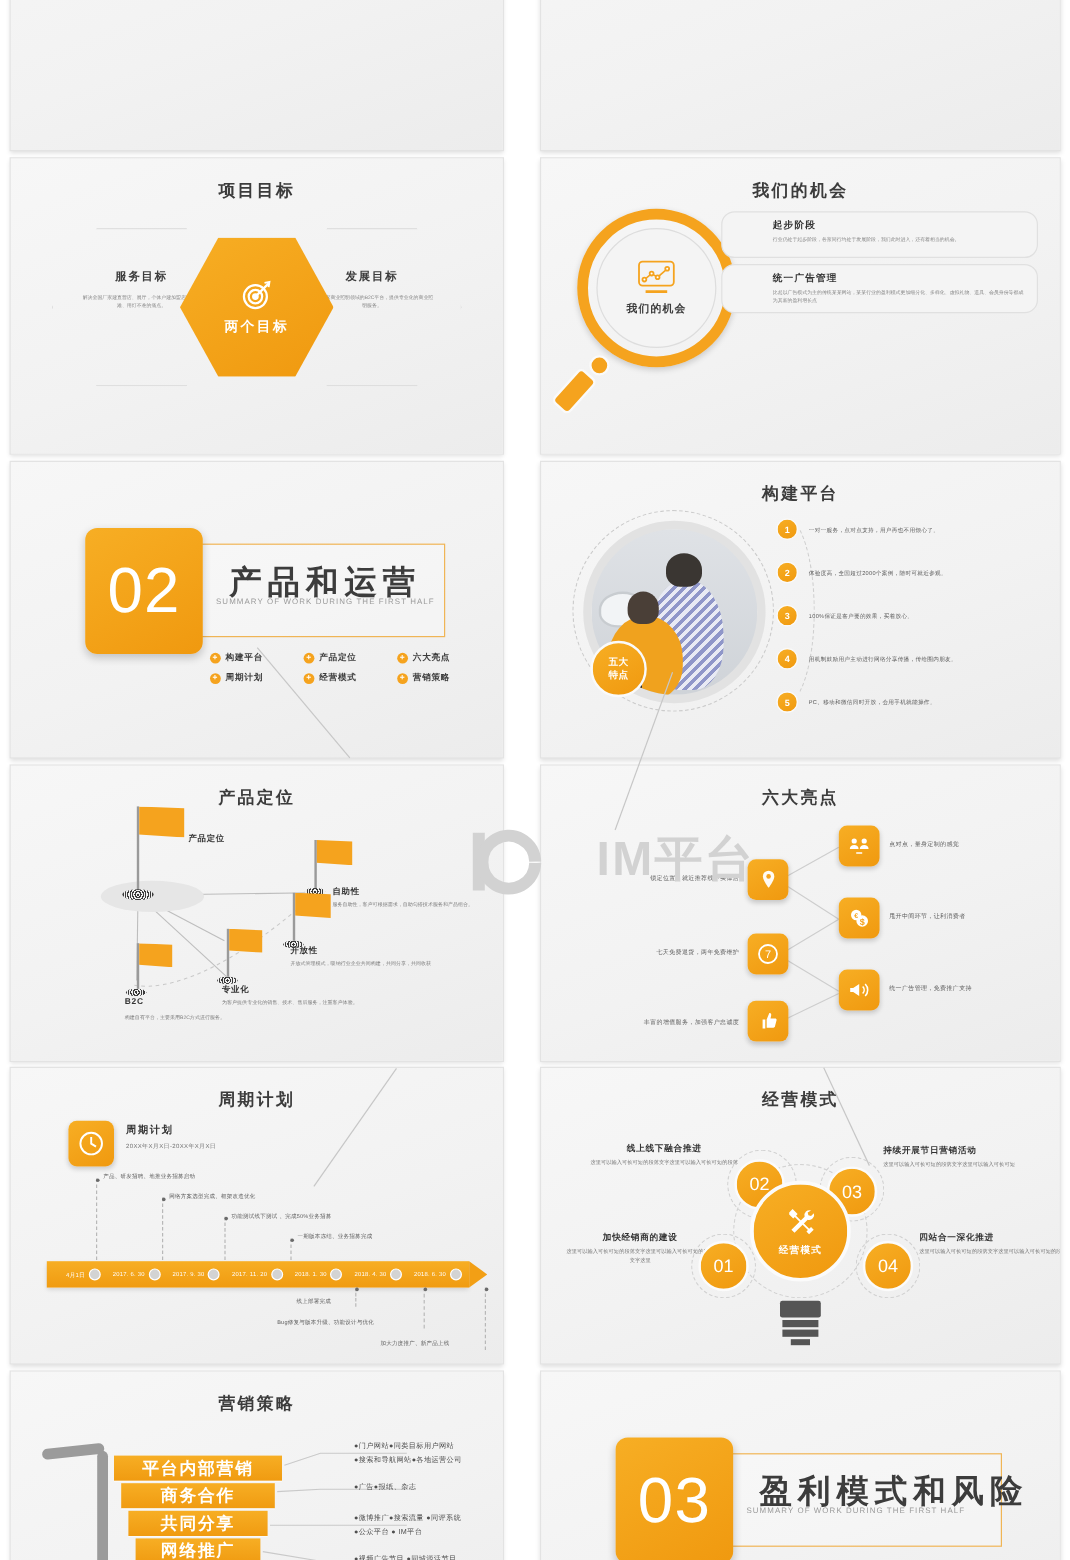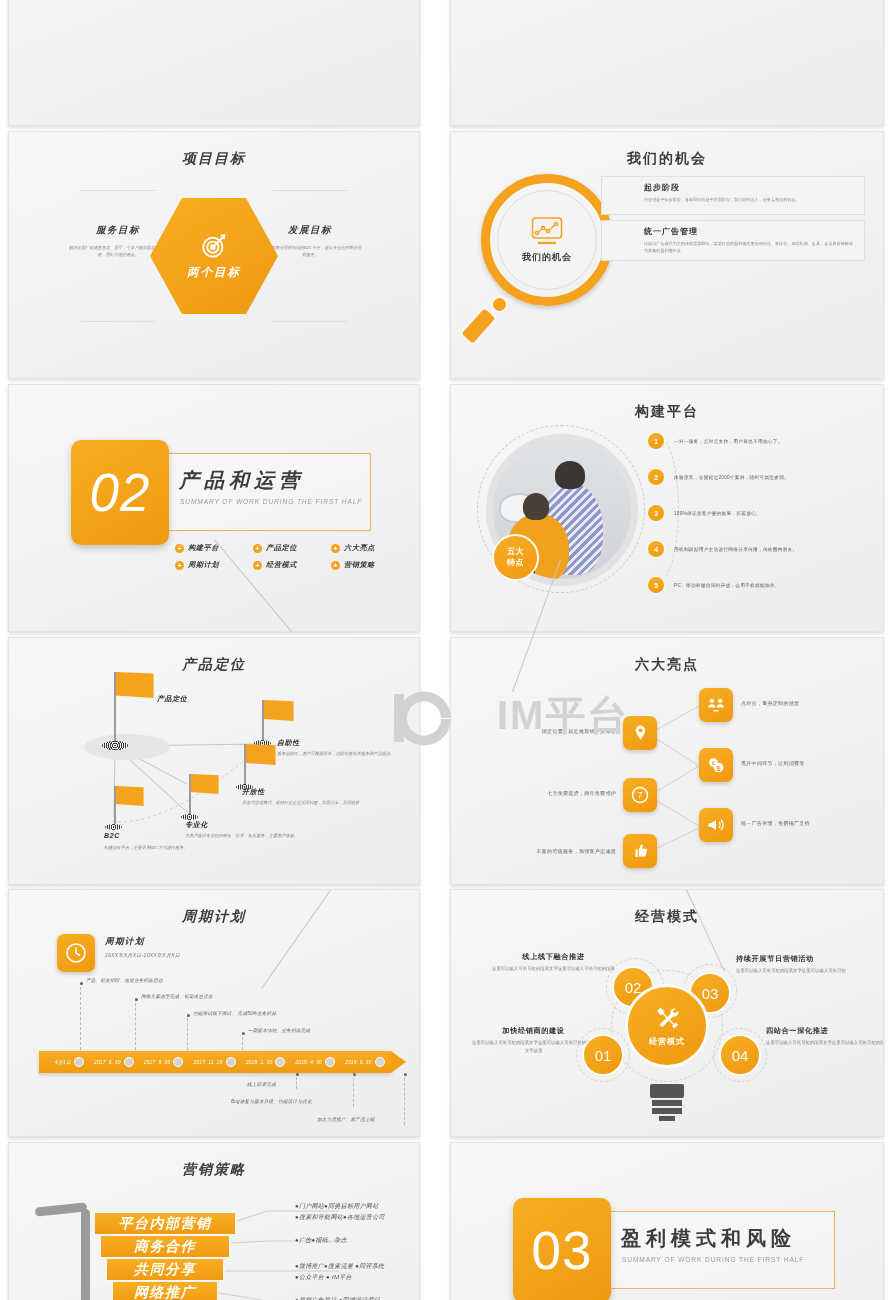--- a/index.html
+++ b/index.html
@@ -12,21 +12,21 @@
     position:relative;
   }
   .grid { position:absolute; inset:0; }
   .slide {
     position:absolute;
     background:linear-gradient(160deg,#f7f7f7 0%,#f2f2f2 55%,#ececec 100%);
     border:1px solid #e3e3e3;
     box-shadow:0 2px 4px rgba(0,0,0,.13);
     overflow:hidden;
   }
-  .col-l { left:8px; width:412px;font-style:italic; }
+  .col-l { left:8px; width:412px; }
   .col-r { left:450px; width:434px; }
   .r0 { top:-128px; height:254px; }
   .r1 { top:131px; height:248px; }
   .r2 { top:384px; height:248px; }
   .r3 { top:637px; height:248px; }
   .r4 { top:889px; height:248px; }
   .r5 { top:1142px; height:252px; }
 
   .title {
     text-align:center; font-size:14px; font-weight:bold; color:#3c3c3c;
@@ -80,38 +80,38 @@
     display:flex;flex-direction:column;align-items:center;justify-content:center;gap:5px;
   }
   .mag-inner .lab{font-size:9px;font-weight:bold;color:#3c3c3c;letter-spacing:1px;}
   .mag-dot{position:absolute;left:22px;top:122px;width:17px;height:17px;border-radius:50%;background:#f5a31e;border:2px solid #fafafa;}
   .mag-handle{
     position:absolute;left:0px;top:133px;width:19px;height:38px;border-radius:5px;
     background:#f5a31e;transform:rotate(42deg);border:2px solid #fafafa;
   }
   .opp-list{position:absolute;left:150px;top:44px;right:18px;}
   .opp{
-    border:1px solid #e0e0e0;border-radius:0;background:#f4f4f4;
+    border:1px solid #e0e0e0;border-radius:11px;background:#f4f4f4;
     padding:5px 9px 6px 42px;margin-bottom:5px;min-height:39px;
   }
   .opp h4{font-size:8px;font-weight:bold;color:#333;letter-spacing:1px;margin-bottom:3px;}
 
   
   .cover{position:relative;height:100%;}
   .num{
     position:absolute;left:62px;top:55px;width:98px;height:105px;border-radius:10px;
     background:linear-gradient(150deg,#f7ae24,#f0990f);color:#fff;
     font-size:53px;font-weight:300;display:flex;align-items:center;justify-content:center;
     box-shadow:0 3px 7px rgba(0,0,0,.2);z-index:3;letter-spacing:1px;
   }
   .covbox{
     position:absolute;left:152px;top:68px;right:48px;height:78px;
     border:1px solid #f0b555;background:rgba(255,255,255,.25);
   }
-  .covtitle{position:absolute;left:170px;top:82px;font-size:20px;font-weight:bold;color:#3c3c3c;letter-spacing:5px;}
+  .covtitle{position:absolute;left:182px;top:82px;font-size:27px;font-weight:bold;color:#3c3c3c;letter-spacing:5px;}
   .covsub{position:absolute;left:171px;top:113px;font-size:6.6px;color:#9a9a9a;letter-spacing:.9px;}
   .taglist{position:absolute;left:166px;top:158px;display:grid;grid-template-columns:repeat(3,78px);row-gap:7px;}
   .tag{display:flex;align-items:center;gap:4px;font-size:7.2px;font-weight:bold;color:#3c3c3c;letter-spacing:.6px;}
   .plus{width:9px;height:9px;border-radius:50%;background:#f5a31e;color:#fff;font-size:7px;line-height:9px;text-align:center;font-weight:bold;}
   .diag{position:absolute;width:1px;background:#c7c7c7;transform-origin:top left;}
 
   
   .photo-ring{
     position:absolute;left:26px;top:40px;width:168px;height:168px;border-radius:50%;
     border:1px dashed #ccc;

